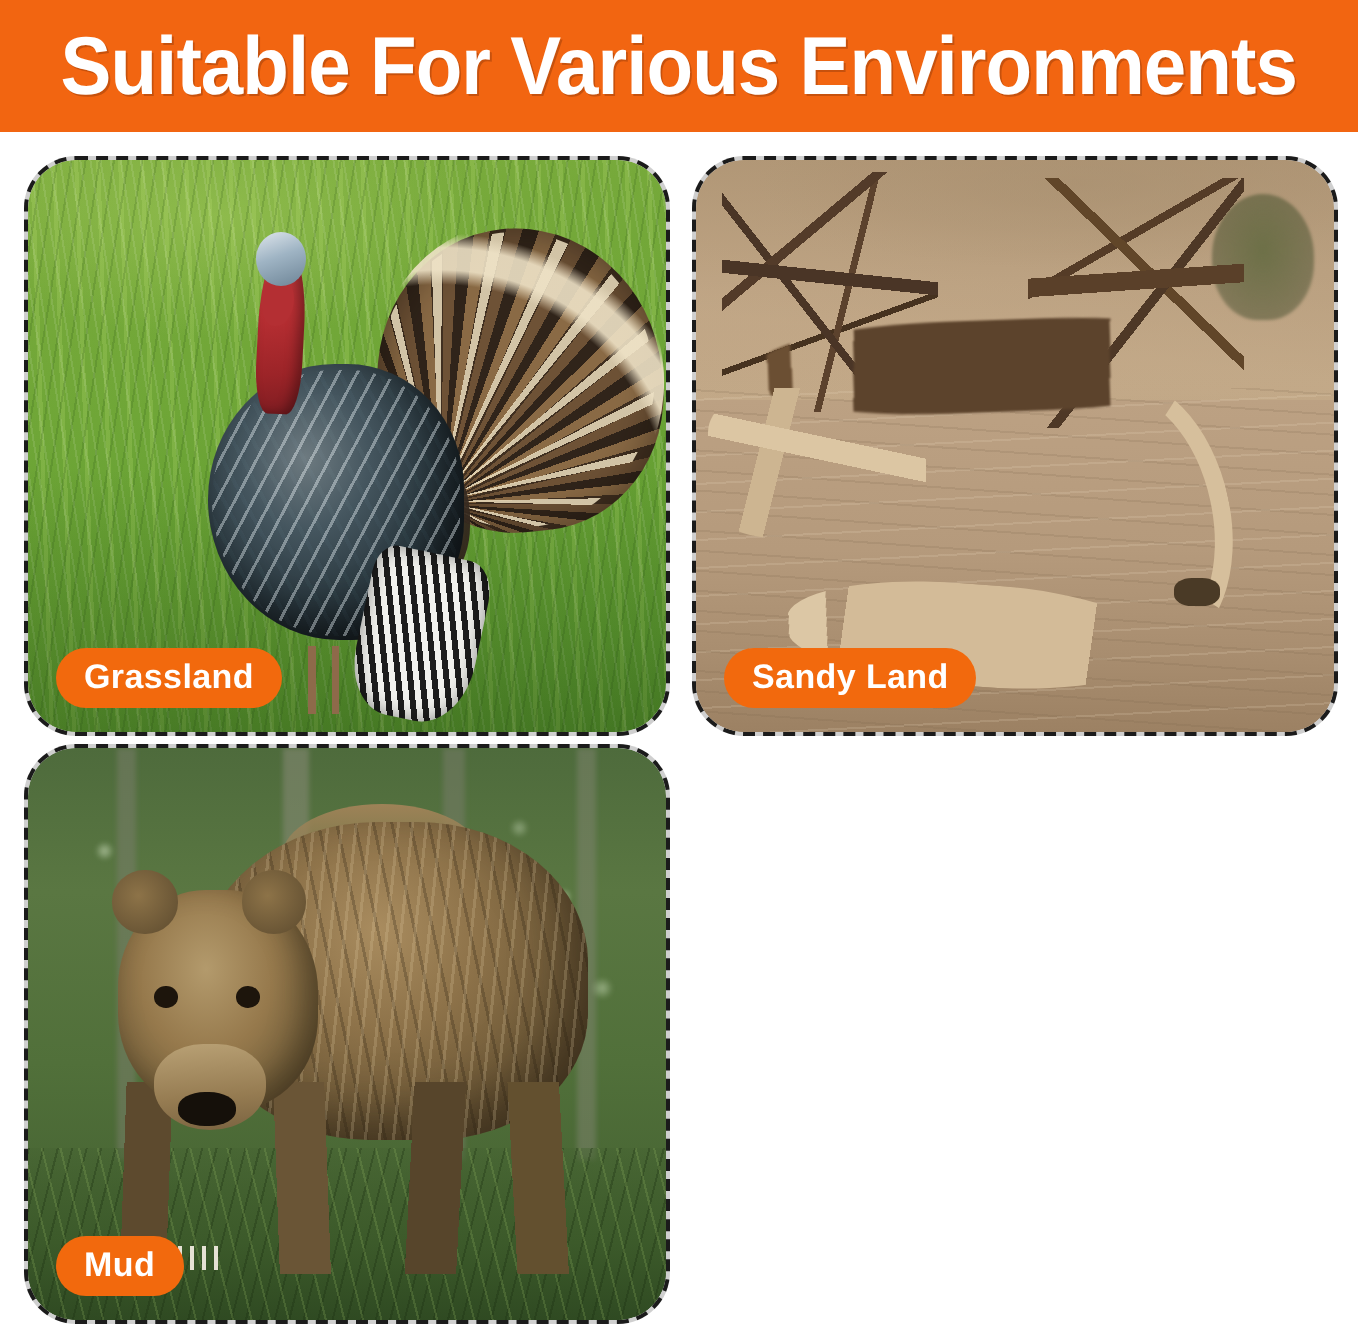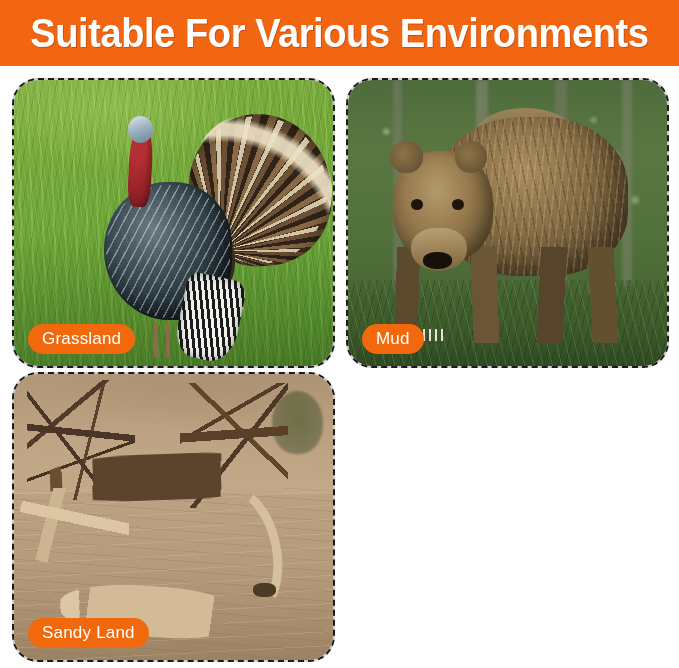--- a/index.html
+++ b/index.html
@@ -66,21 +66,21 @@
     border-radius: 24px;
     overflow: hidden;
   }
 
   .env-label {
     position: absolute;
     left: 14px;
     bottom: 12px;
     background: #F2690D;
     color: #ffffff;
-    font-weight: normal;
+    font-weight: bold;
     font-size: 17px;
     line-height: 17px;
     padding: 6px 14px 7px 14px;
     border-radius: 999px;
     white-space: nowrap;
     z-index: 6;
     letter-spacing: 0.2px;
   }
 
   
@@ -487,20 +487,37 @@
         <div class="t-tail-bars"></div>
         <div class="t-neck"></div>
         <div class="t-wattle"></div>
         <div class="t-head"></div>
         <div class="t-legs"></div>
       </div>
     </div>
     <div class="env-label">Grassland</div>
   </div>
 
+
+  <div class="env-panel">
+    <div class="env-photo scene-sand">
+      <div class="sand-dune"></div>
+      <div class="sand-ground"></div>
+      <div class="sand-ripples"></div>
+      <div class="sand-bush"></div>
+      <div class="dead-tree-l"></div>
+      <div class="dead-tree-r"></div>
+      <div class="fallen-branch-mid"></div>
+      <div class="bleached-log-l"></div>
+      <div class="bleached-curve"></div>
+      <div class="bleached-log-bottom"></div>
+      <div class="sand-debris"></div>
+    </div>
+    <div class="env-label">Sandy Land</div>
+  </div>
 
   <div class="env-panel">
     <div class="env-photo scene-forest">
       <div class="forest-trunks"></div>
       <div class="forest-bg"></div>
       <div class="forest-floor"></div>
       <div class="bear">
         <div class="bear-hump"></div>
         <div class="bear-body"></div>
         <div class="bear-fur"></div>
@@ -511,30 +528,13 @@
         <div class="bear-eye-l"></div>
         <div class="bear-eye-r"></div>
         <div class="bear-snout"></div>
         <div class="bear-nose"></div>
         <div class="bear-claws"></div>
       </div>
     </div>
     <div class="env-label">Mud</div>
   </div>
 
-  <div class="env-panel">
-    <div class="env-photo scene-sand">
-      <div class="sand-dune"></div>
-      <div class="sand-ground"></div>
-      <div class="sand-ripples"></div>
-      <div class="sand-bush"></div>
-      <div class="dead-tree-l"></div>
-      <div class="dead-tree-r"></div>
-      <div class="fallen-branch-mid"></div>
-      <div class="bleached-log-l"></div>
-      <div class="bleached-curve"></div>
-      <div class="bleached-log-bottom"></div>
-      <div class="sand-debris"></div>
-    </div>
-    <div class="env-label">Sandy Land</div>
-  </div>
-
 </div>
 
 </body></html>

